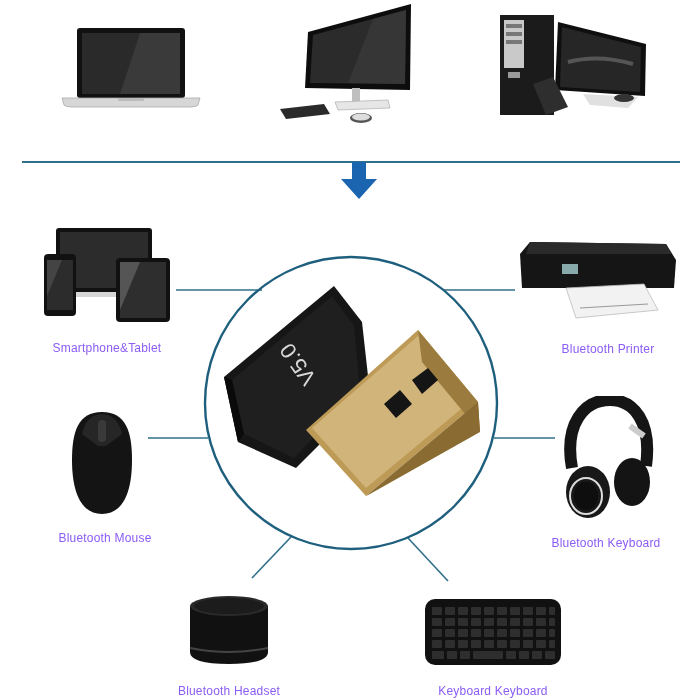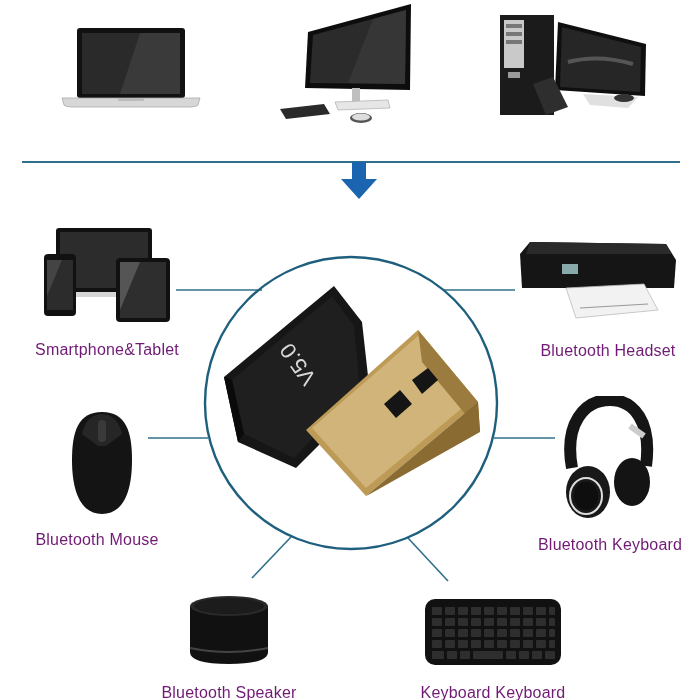--- a/index.html
+++ b/index.html
@@ -1,18 +1,18 @@
 <!DOCTYPE html>
 <html><head>
   <meta charset="utf-8">
   <style>
     html, body { margin: 0; padding: 0; background: #ffffff; }
     body { width: 700px; height: 700px; position: relative; overflow: hidden; font-family: "Liberation Sans", sans-serif; }
     .abs { position: absolute; }
-    .label { position: absolute; font-size: 16px; color: #701a75; white-space: nowrap; text-align: center; letter-spacing: 0.2px; }
+    .label { position: absolute; font-size: 12px; color: #8b5cf6; white-space: nowrap; text-align: center; letter-spacing: 0.2px; }
     svg { display: block; }
   </style>
 </head>
 <body>
 
 <div class="abs" style="left:60px;top:26px;">
   <svg width="142" height="82" viewBox="0 0 142 82">
     <rect x="17" y="2" width="108" height="70" rx="3" fill="#111"></rect>
     <rect x="22" y="7" width="98" height="61" fill="#2a2a2a"></rect>
     <polygon points="80,7 120,7 120,68 60,68" fill="#3a3a3a"></polygon>
@@ -112,30 +112,30 @@
 
 <div class="abs" style="left:516px;top:240px;">
   <svg width="164" height="80" viewBox="0 0 164 80">
     <polygon points="4,14 14,2 150,4 160,20 158,48 6,48" fill="#151515"></polygon>
     <polygon points="14,2 150,4 156,14 10,14" fill="#2a2a2a"></polygon>
     <rect x="46" y="24" width="16" height="10" fill="#8aa"></rect>
     <polygon points="50,48 128,44 142,70 60,78" fill="#f2f2f2" stroke="#bbb" stroke-width="0.8"></polygon>
     <line x1="64" y1="68" x2="132" y2="64" stroke="#999" stroke-width="1"></line>
   </svg>
 </div>
-<div class="label" style="left:540px;top:342px;width:136px;">Bluetooth Headset</div>
+<div class="label" style="left:540px;top:342px;width:136px;">Bluetooth Printer</div>
 
 <div class="abs" style="left:70px;top:410px;">
   <svg width="64" height="106" viewBox="0 0 64 106">
     <path d="M32,2 C56,2 62,22 62,50 C62,84 52,104 32,104 C12,104 2,84 2,50 C2,22 8,2 32,2 Z" fill="#141414"></path>
     <path d="M32,4 C44,4 50,14 52,24 L36,36 L28,36 L12,24 C14,14 20,4 32,4 Z" fill="#262626"></path>
     <rect x="28" y="10" width="8" height="22" rx="4" fill="#3a3a3a"></rect>
   </svg>
 </div>
-<div class="label" style="left:30px;top:531px;width:134px;text-align:center;">Bluetooth Mouse</div>
+<div class="label" style="left:38px;top:531px;width:134px;text-align:center;">Bluetooth Mouse</div>
 
 <div class="abs" style="left:560px;top:396px;">
   <svg width="94" height="124" viewBox="0 0 94 124">
     <path d="M12,72 C4,28 24,4 50,4 C74,4 92,26 86,70" stroke="#151515" stroke-width="12" fill="none"></path>
     <path d="M70,30 L84,40" stroke="#ccc" stroke-width="6"></path>
     <ellipse cx="72" cy="86" rx="18" ry="24" fill="#141414"></ellipse>
     <ellipse cx="28" cy="96" rx="22" ry="26" fill="#181818"></ellipse>
     <ellipse cx="26" cy="100" rx="16" ry="18" fill="none" stroke="#ddd" stroke-width="2"></ellipse>
     <ellipse cx="26" cy="100" rx="12" ry="14" fill="#0e0e0e"></ellipse>
   </svg>
@@ -143,21 +143,21 @@
 <div class="label" style="left:538px;top:536px;width:136px;">Bluetooth Keyboard</div>
 
 <div class="abs" style="left:186px;top:594px;">
   <svg width="86" height="72" viewBox="0 0 86 72">
     <path d="M4,12 L4,58 Q4,70 43,70 Q82,70 82,58 L82,12 Z" fill="#111"></path>
     <ellipse cx="43" cy="12" rx="39" ry="10" fill="#2a2a2a"></ellipse>
     <ellipse cx="43" cy="12" rx="35" ry="8" fill="#1c1c1c"></ellipse>
     <path d="M4,54 Q43,62 82,54" stroke="#444" stroke-width="2" fill="none"></path>
   </svg>
 </div>
-<div class="label" style="left:160px;top:684px;width:138px;">Bluetooth Speaker</div>
+<div class="label" style="left:160px;top:684px;width:138px;">Bluetooth Headset</div>
 
 <div class="abs" style="left:424px;top:598px;">
   <svg width="138" height="68" viewBox="0 0 138 68">
     <rect x="1" y="1" width="136" height="66" rx="10" fill="#111"></rect>
     <g fill="#2e2e2e">
       <rect x="8" y="9" width="10" height="8" rx="1"></rect>
         <rect x="21" y="9" width="10" height="8" rx="1"></rect>
         <rect x="34" y="9" width="10" height="8" rx="1"></rect>
         <rect x="47" y="9" width="10" height="8" rx="1"></rect>
         <rect x="60" y="9" width="10" height="8" rx="1"></rect>

